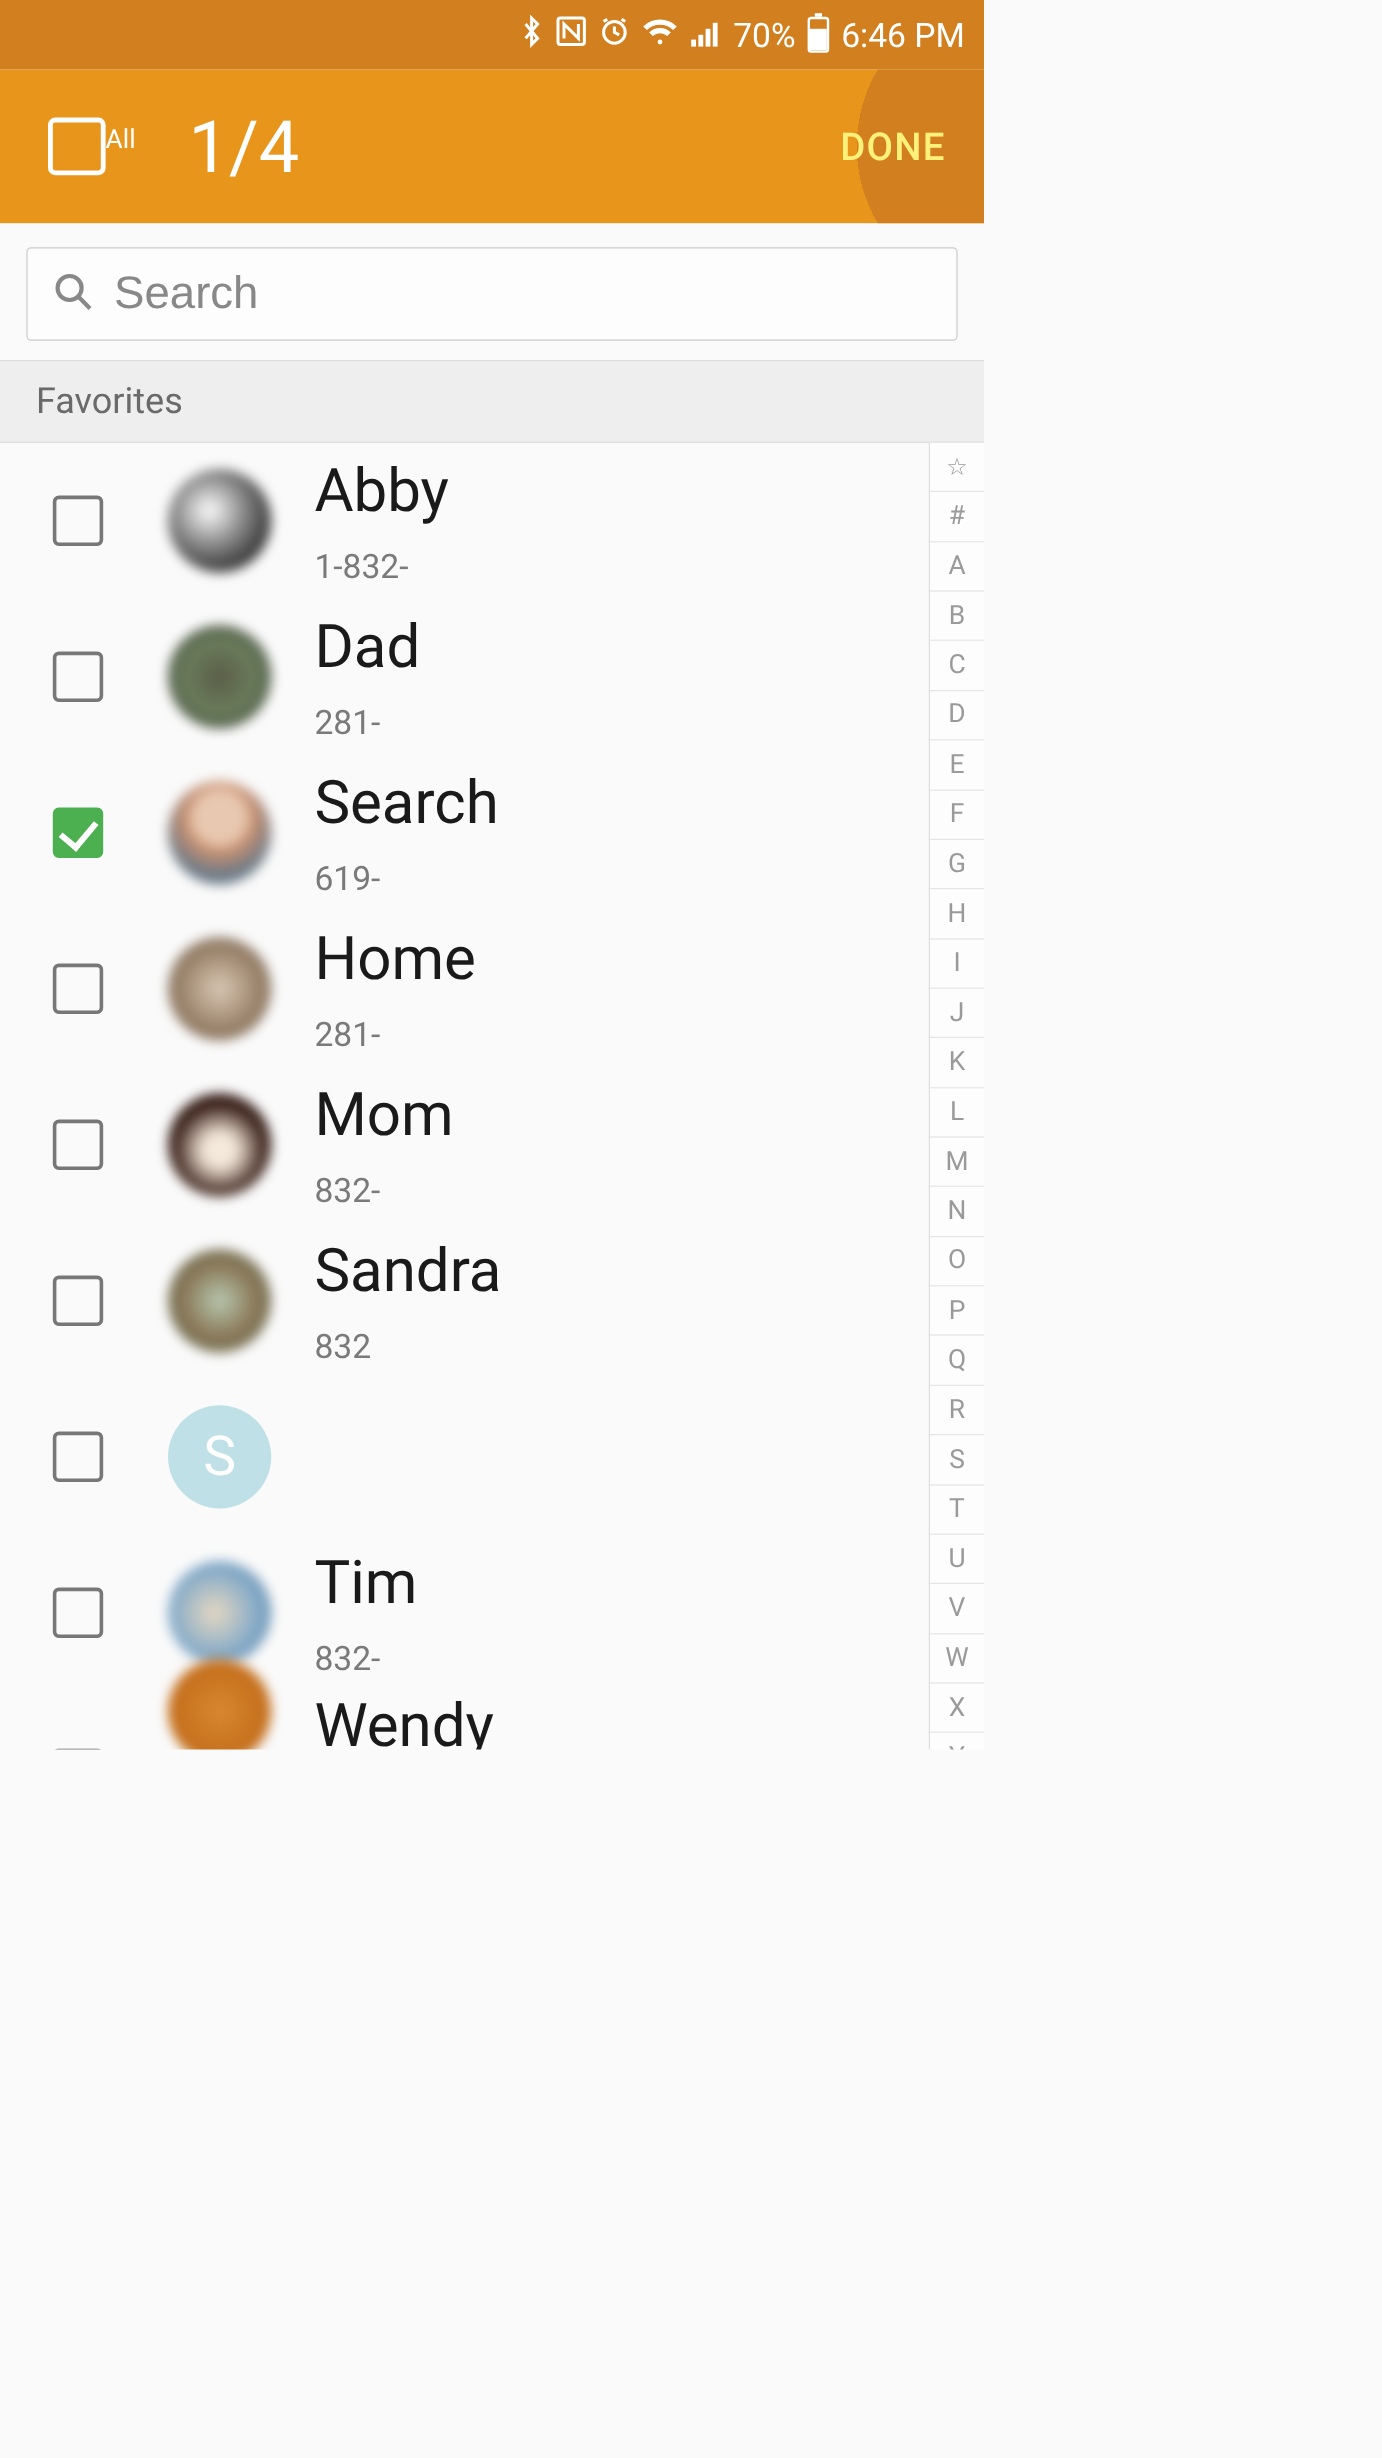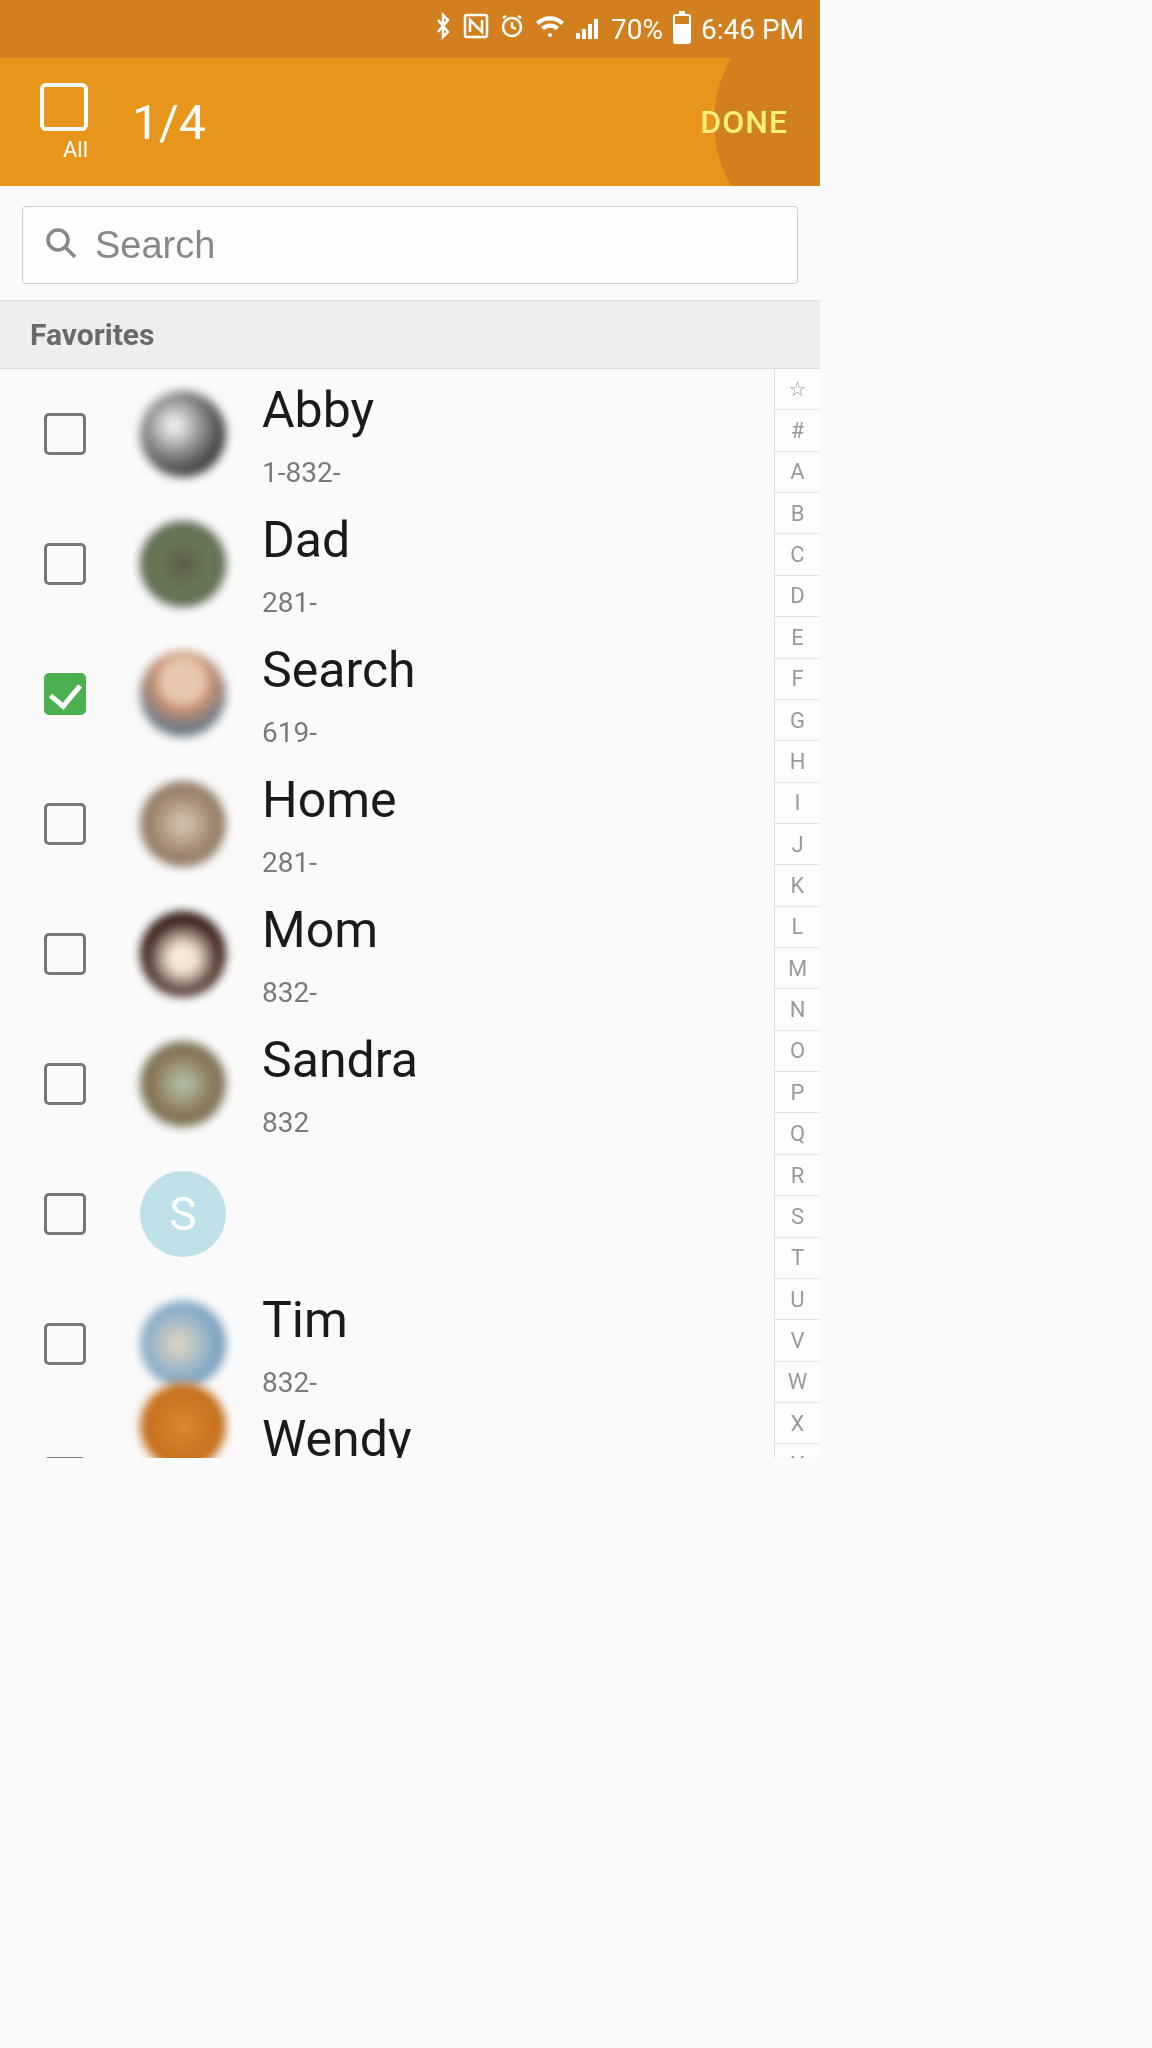--- a/index.html
+++ b/index.html
@@ -40,29 +40,29 @@
     padding: 0 24px 0 40px;
     position: relative;
   }
   .header .done-bg {
     position: absolute;
     right: 0; top: 0;
     width: 200px; height: 100%;
     background: radial-gradient(circle at 110% 50%, #d2801f 55%, transparent 55%);
   }
   .header .all-block {
-    display: flex; flex-direction: column; align-items: flex-end;
+    display: flex; flex-direction: row; align-items: flex-start;
     margin-right: 44px;
   }
   .header .all-checkbox {
     width: 48px; height: 48px;
     border: 4px solid #fff; border-radius: 6px;
   }
   .header .all-label { color: #fff; font-size: 22px; margin-top: 6px; }
-  .header .counter { color: #fff; font-size: 48px; font-weight: 400; }
+  .header .counter { color: #fff; font-size: 60px; font-weight: 400; }
   .header .done-btn {
     margin-left: auto;
     color: #fff17a;
     font-size: 32px;
     font-weight: 500;
     letter-spacing: 1px;
     position: relative; z-index: 2;
     padding-right: 8px;
   }
 
@@ -89,21 +89,20 @@
   .search-box input::placeholder { color: #888; }
 
   
   .section-header {
     background: #eee;
     color: #6a6a6a;
     font-size: 30px;
     padding: 16px 30px;
     border-top: 1px solid #ddd;
     border-bottom: 1px solid #ddd;
-    font-weight: bold;
   }
 
   
   .main {
     display: flex;
     height: calc(1458px - 48px - 128px - 124px);
   }
   .contacts { flex: 1; overflow: hidden; }
   .contact-row {
     display: flex;

